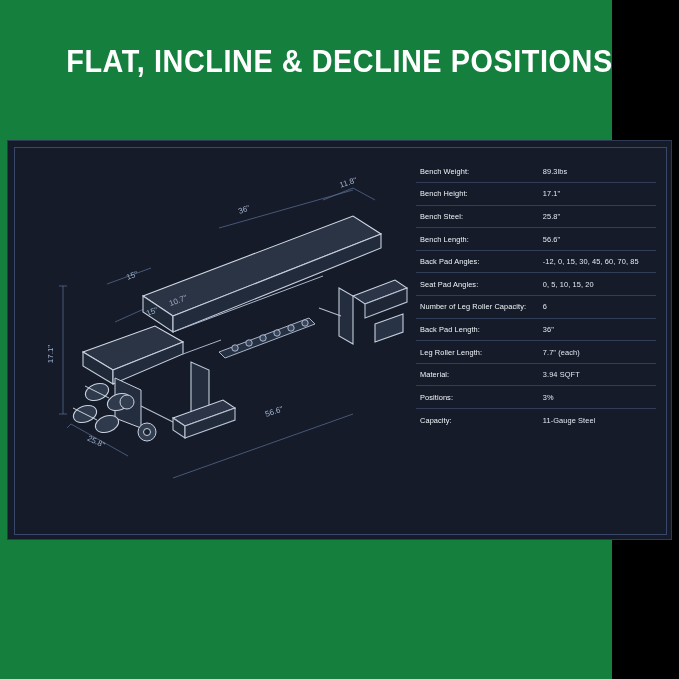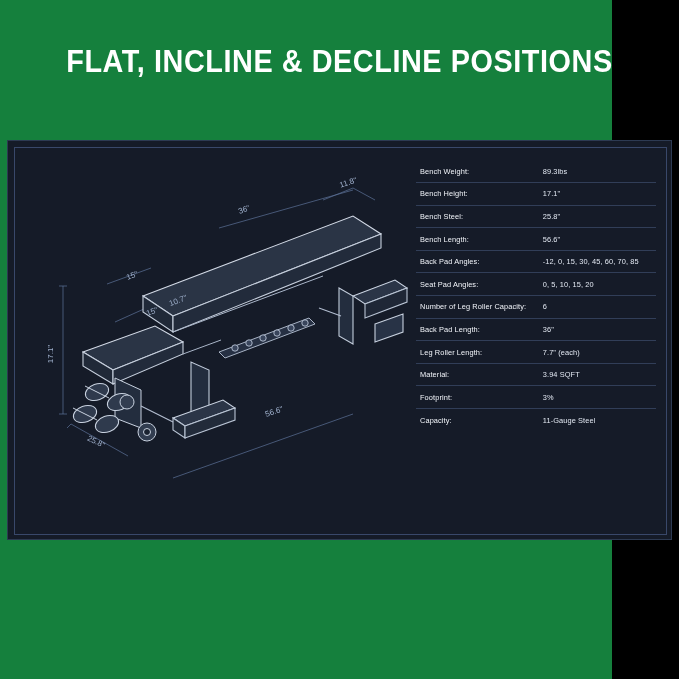--- a/index.html
+++ b/index.html
@@ -239,21 +239,21 @@
           </tr>
           <tr class="spec-row">
             <td class="spec-label">Leg Roller Length:</td>
             <td class="spec-value">7.7" (each)</td>
           </tr>
           <tr class="spec-row">
             <td class="spec-label">Material:</td>
             <td class="spec-value">3.94 SQFT</td>
           </tr>
           <tr class="spec-row">
-            <td class="spec-label">Footprint:</td>
+            <td class="spec-label">Positions:</td>
             <td class="spec-value">3%</td>
           </tr>
           <tr class="spec-row">
             <td class="spec-label">Capacity:</td>
             <td class="spec-value">11-Gauge Steel</td>
           </tr>
         </tbody>
       </table>
 
     </div>

